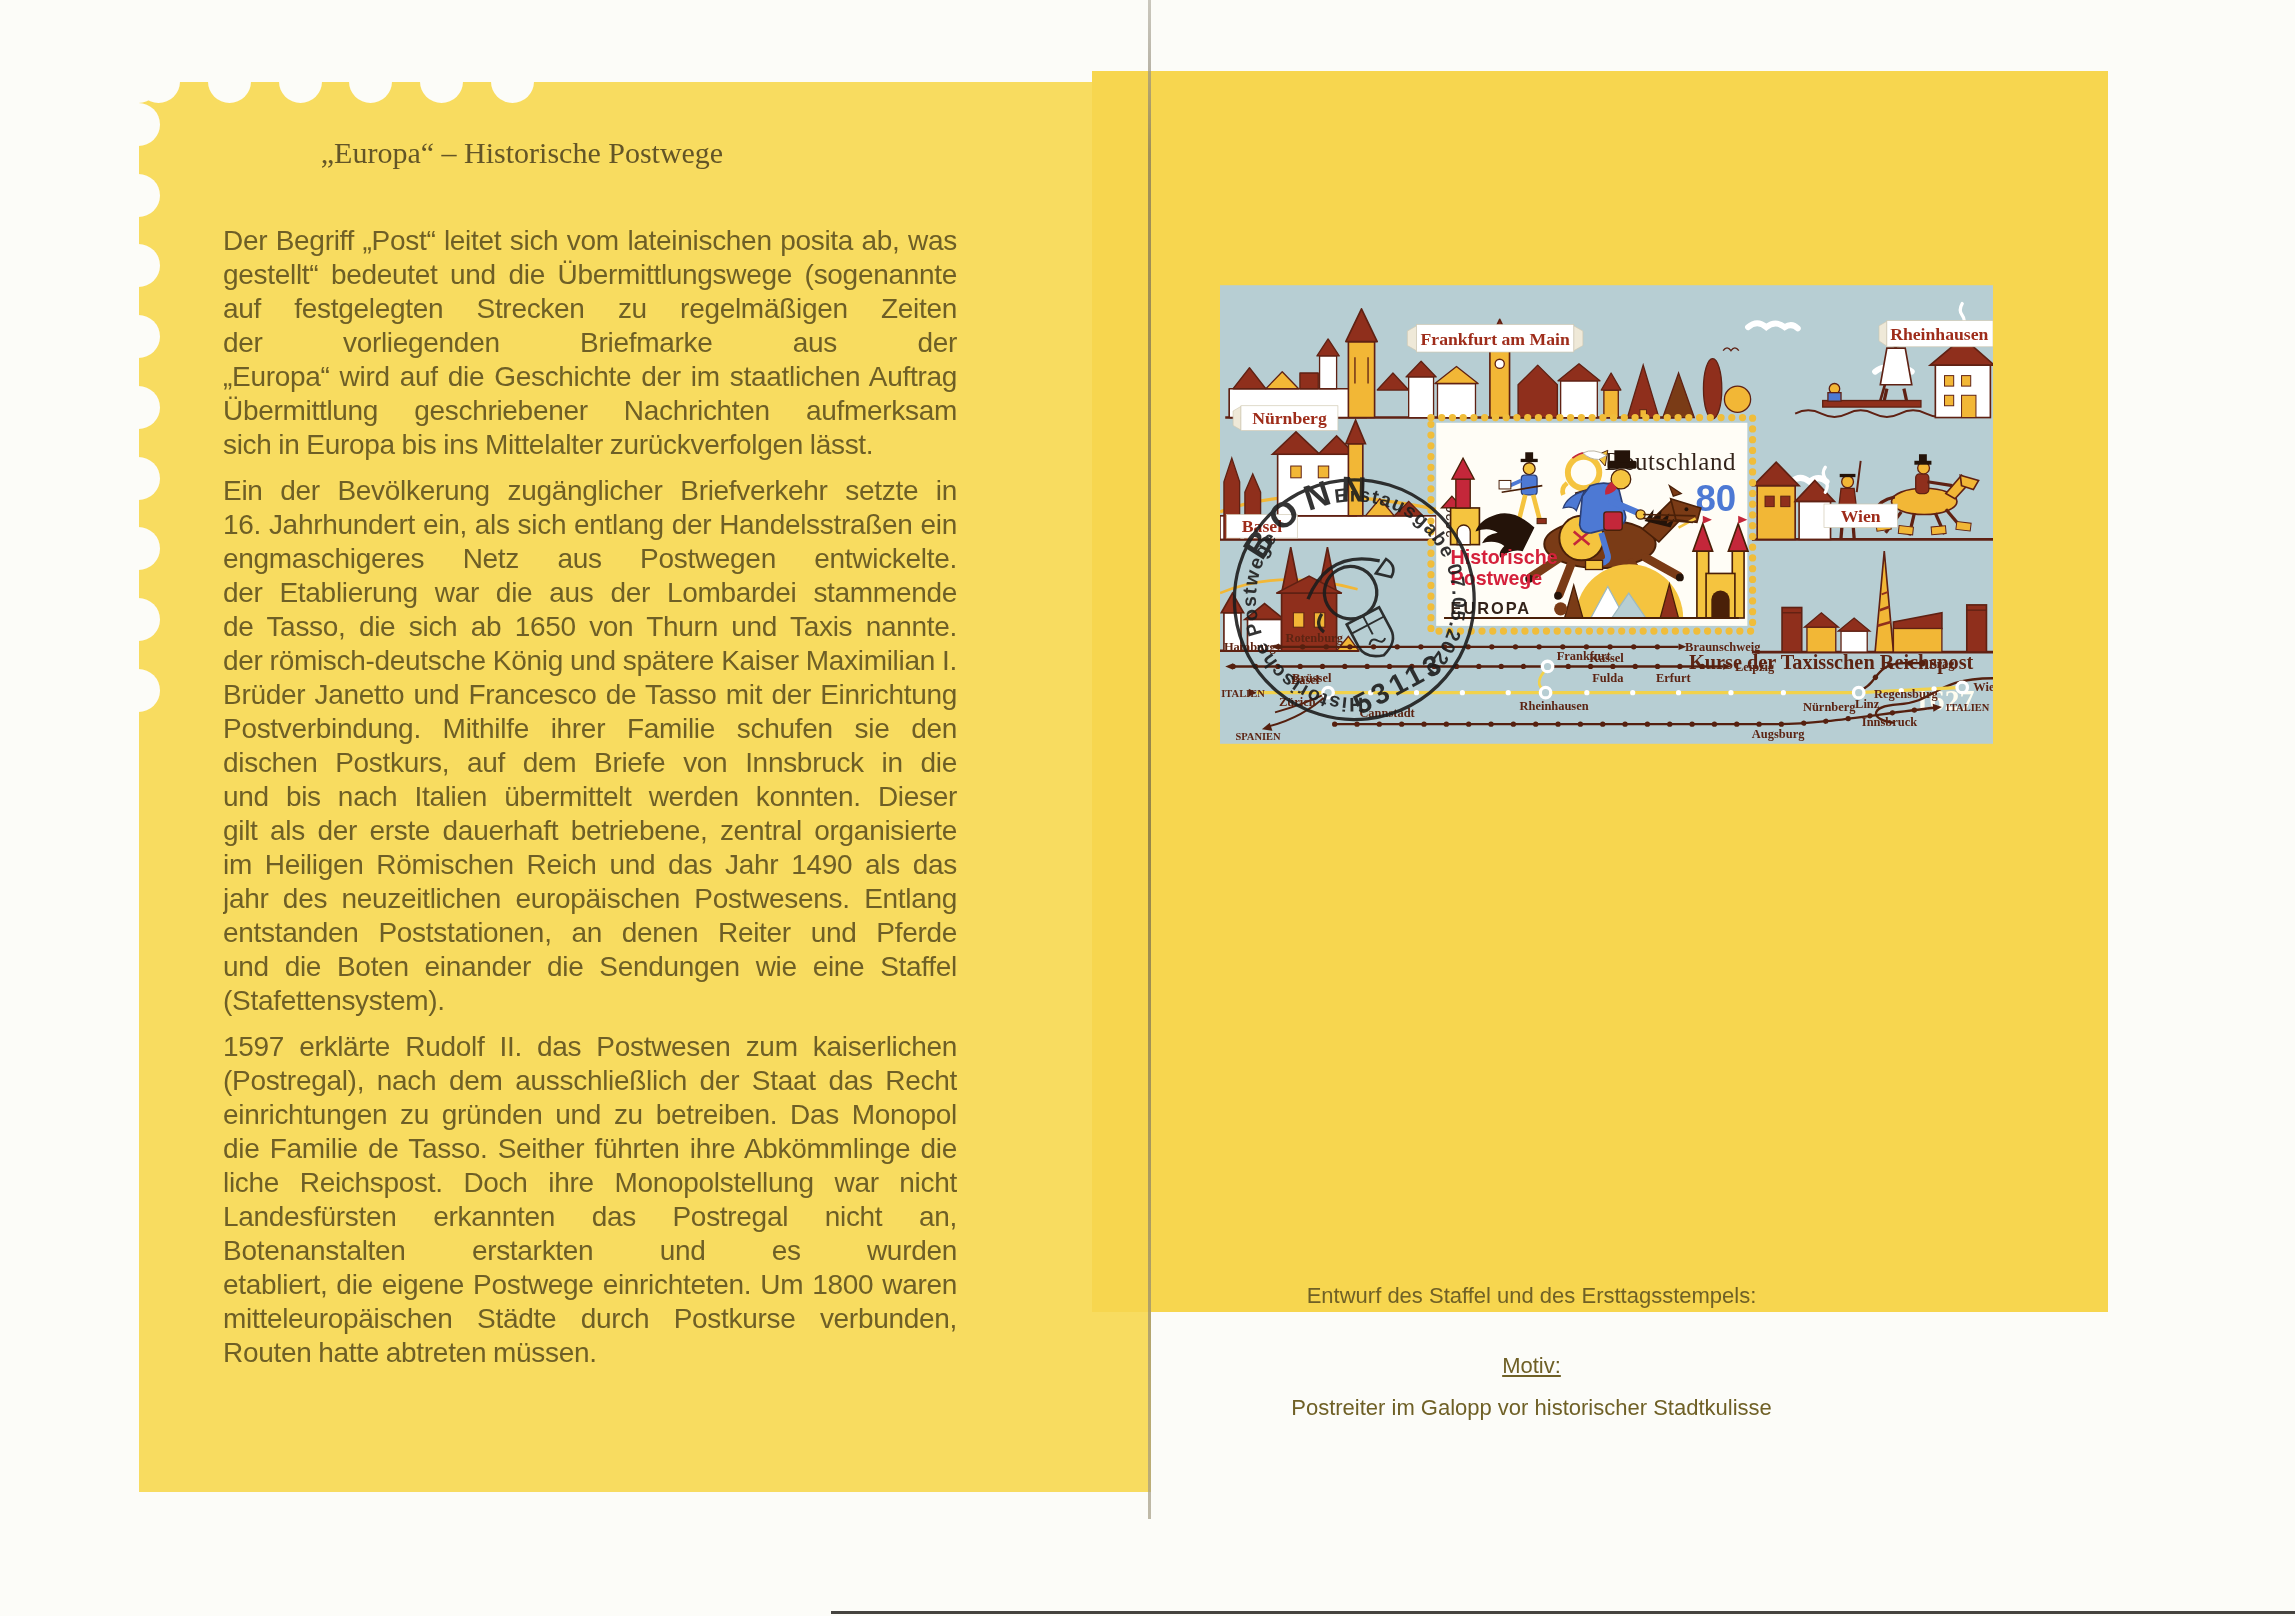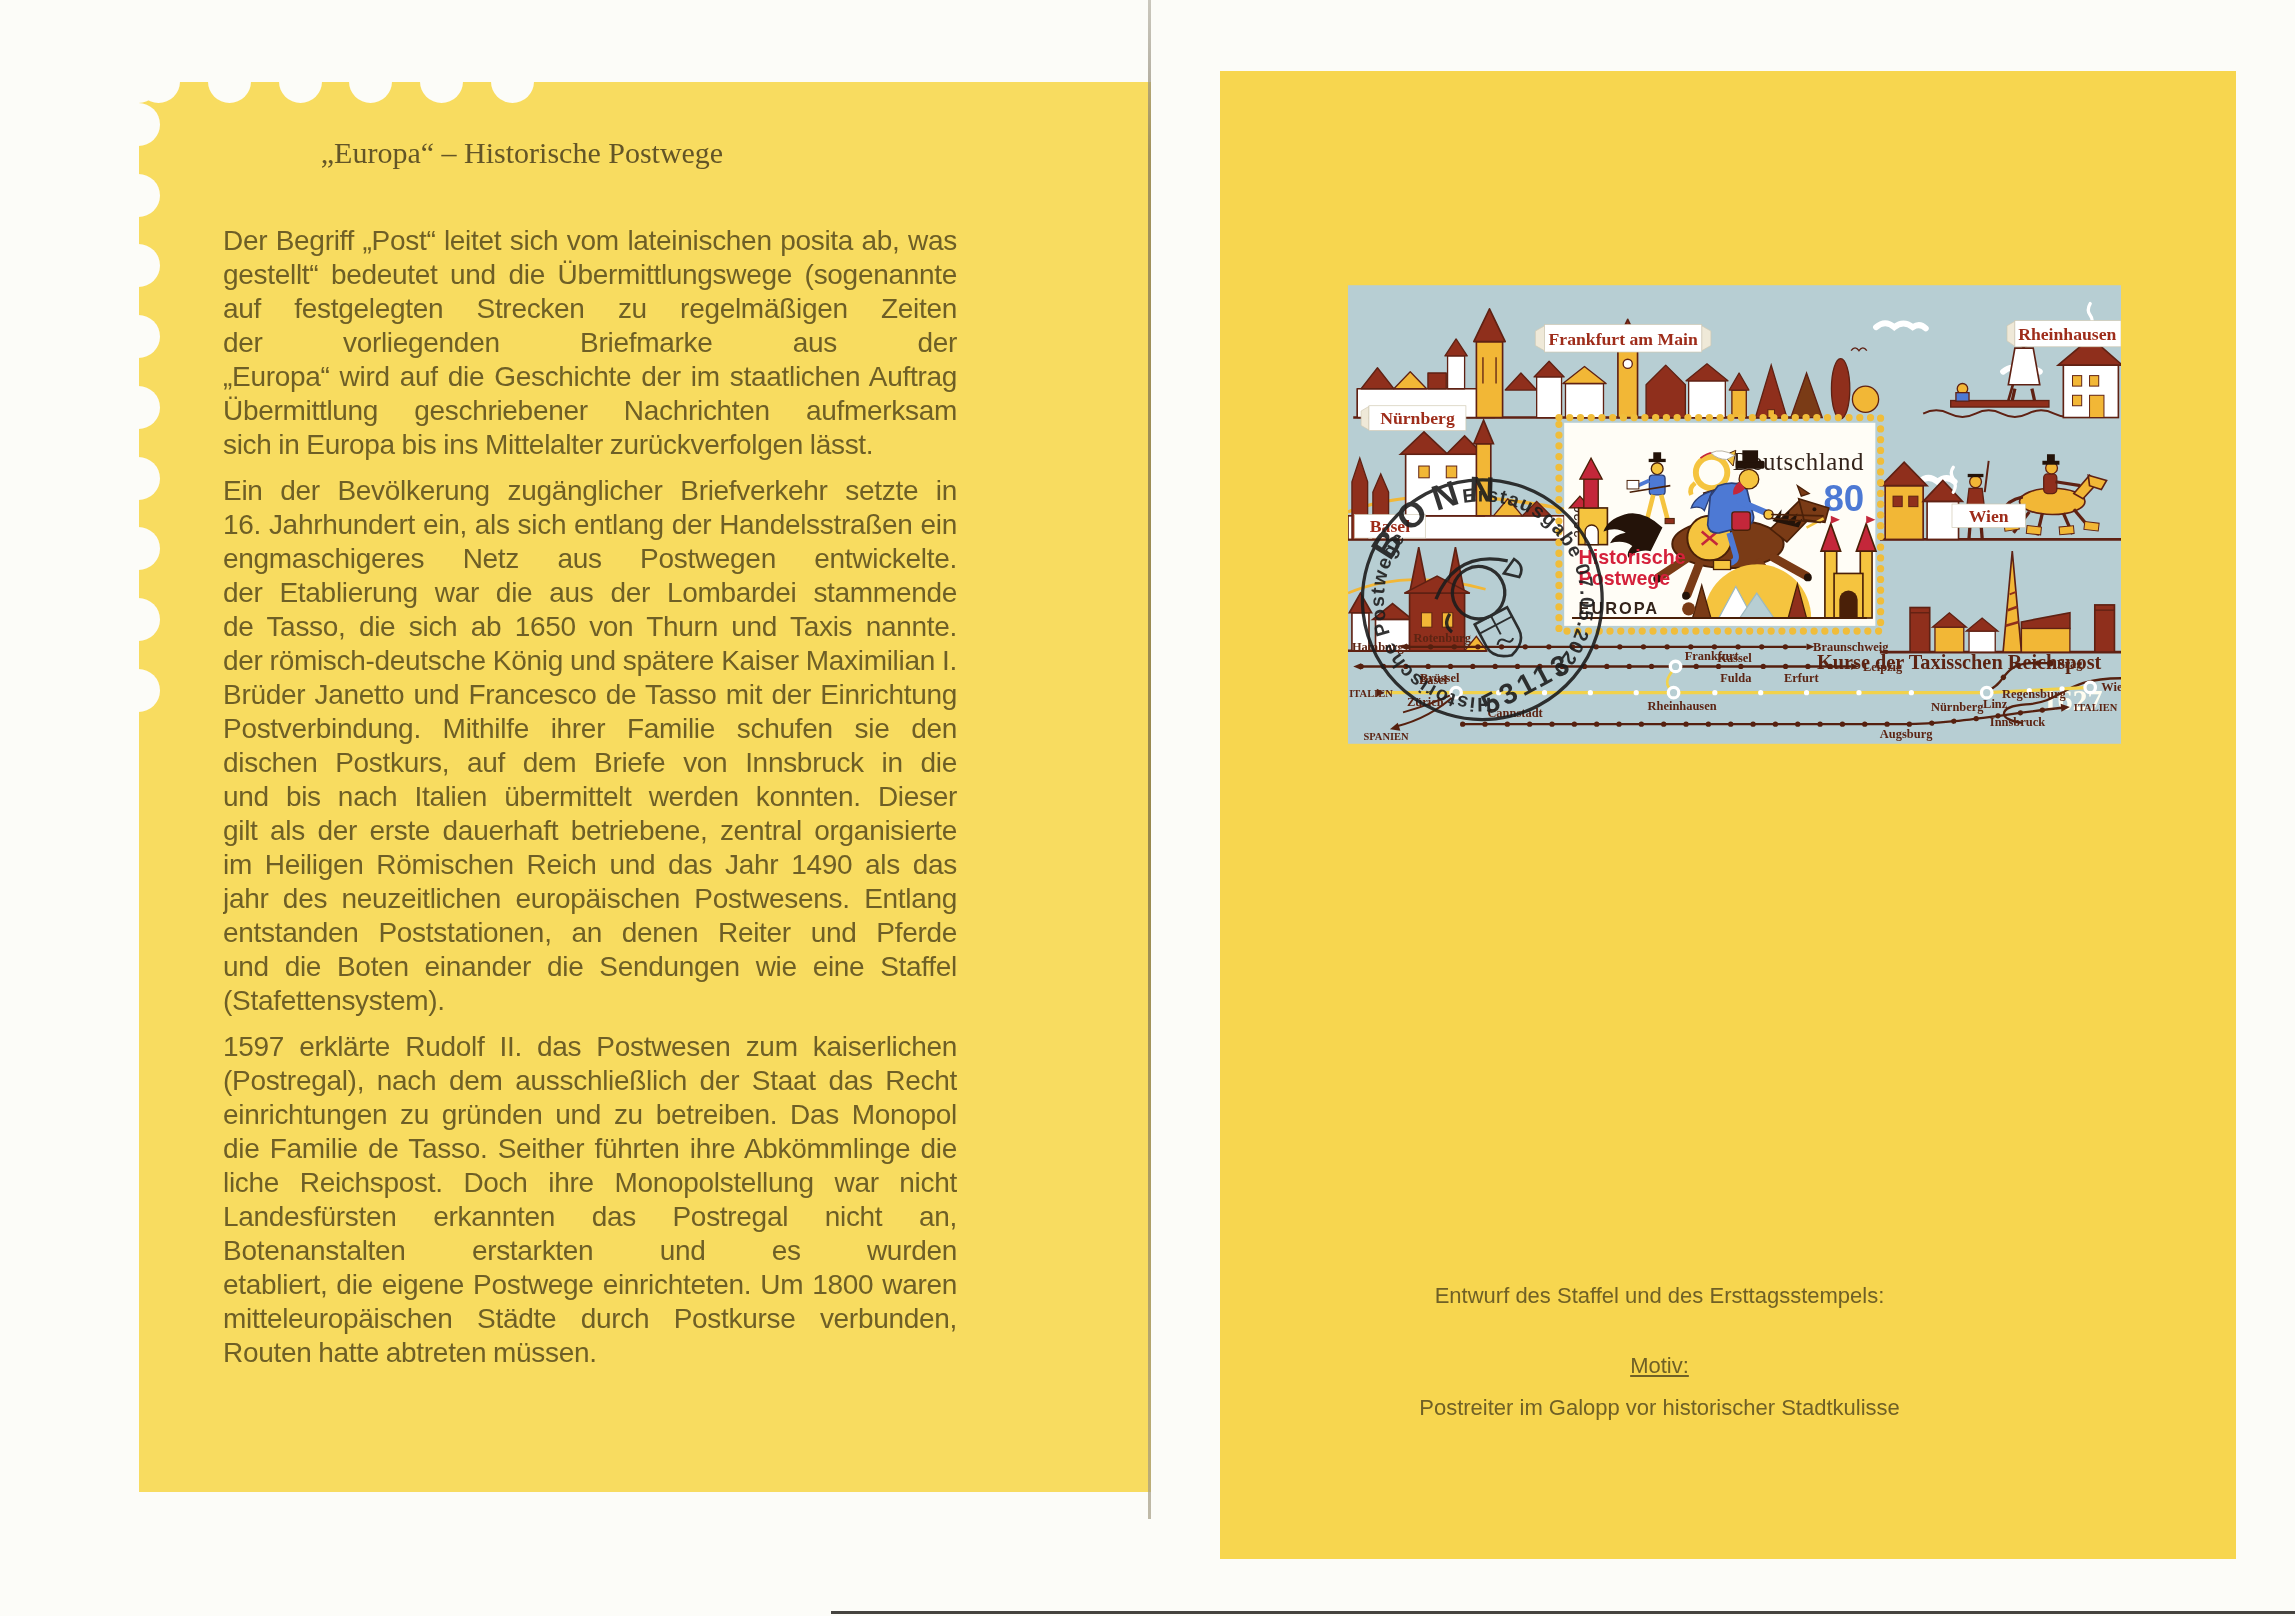--- a/index.html
+++ b/index.html
@@ -20,21 +20,21 @@
   .para + .para{margin-top:12px;}
   .bodyline{height:34px;line-height:34px;overflow:hidden;text-align:justify;}
   .bodyline::after{content:"";display:inline-block;width:100%;height:0;}
   .para .bodyline:last-child{text-align:left;}
   .para .bodyline:last-child::after{content:none;}
   
   .fold{position:absolute;left:1148px;top:0;width:3.3px;height:1519px;opacity:.7;
     background:linear-gradient(to bottom,#b5b1a4,#7d735d 10%,#6e6446 55%,#a59d85);}
   .scanline{position:absolute;left:831px;top:1611px;width:1465px;height:3.3px;background:#45433f;}
   
-  .page-right{position:absolute;left:1220px;top:71px;width:1016px;height:1488px;background:#f7d64f;}
+  .page-right{position:absolute;left:1092px;top:71px;width:1016px;height:1241px;background:#f7d64f;}
   .block-wrap{position:absolute;left:128px;top:214px;width:773px;height:459px;}
   .credits{position:absolute;left:112px;top:1204px;width:655px;text-align:center;
     color:#6f6026;font-size:22px;line-height:42px;}
   .credits .motiv{margin-top:27.5px;text-decoration:underline;}
   
   .bannertext{font:700 27px "Liberation Serif",serif;fill:#9e2c1a;}
   .maplabel{font:700 19px "Liberation Serif",serif;fill:#5c2413;}
   .maplabel-sm{font:700 16px "Liberation Serif",serif;fill:#5c2413;}
   .maptitle{font:700 31px "Liberation Serif",serif;fill:#5c2413;}
   .mapyear{font:700 46px "Liberation Serif",serif;fill:#fffdf0;}

